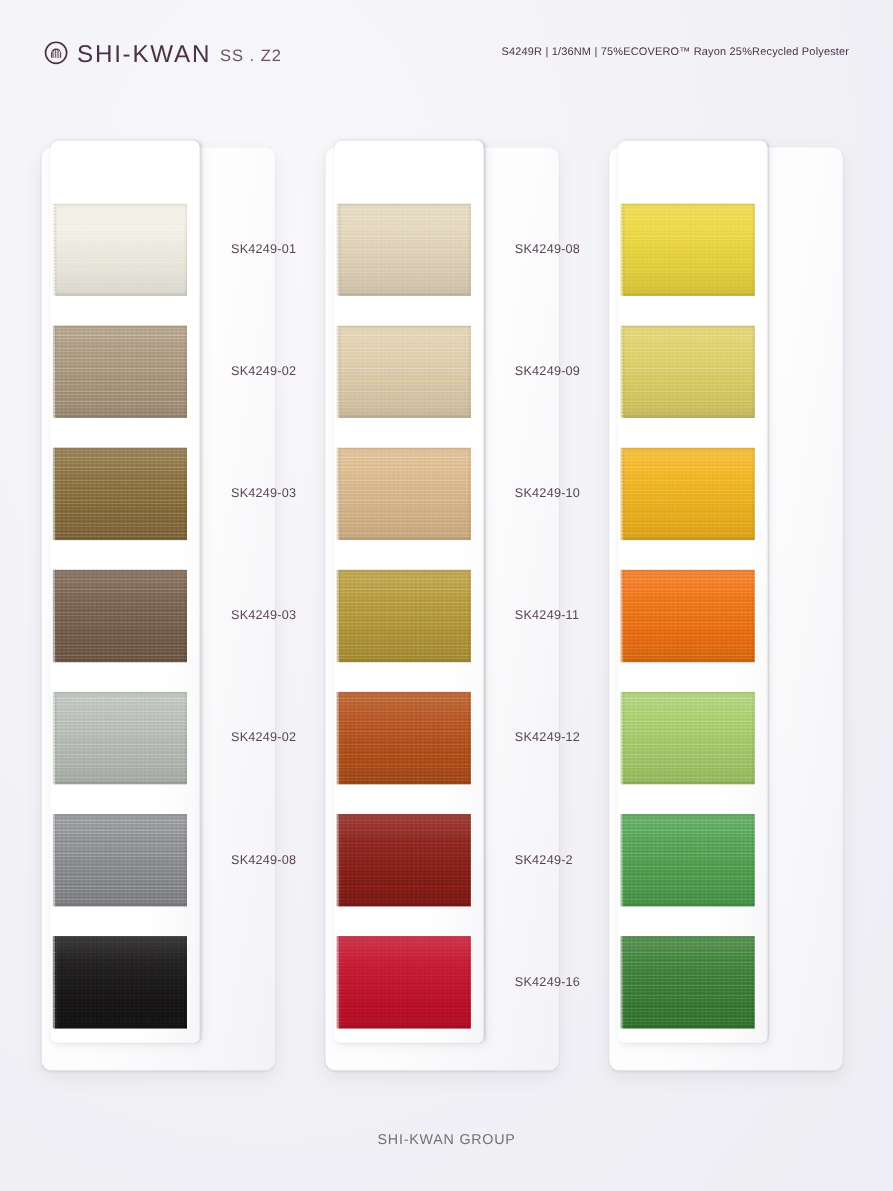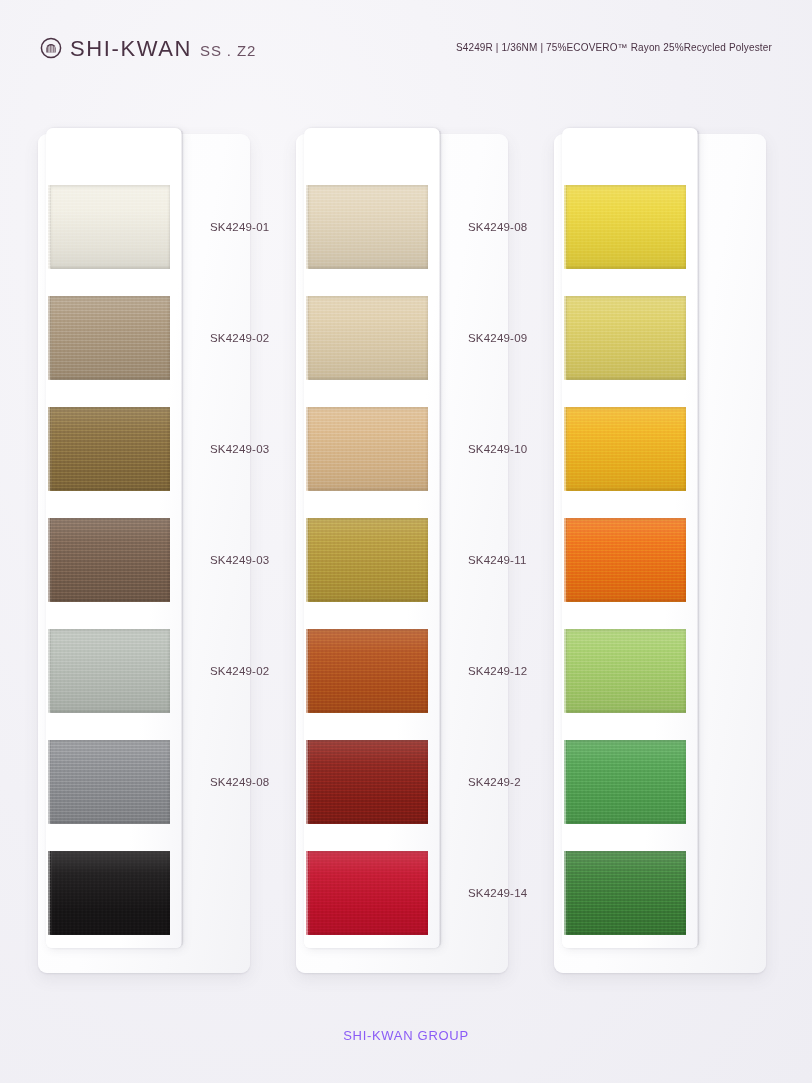--- a/index.html
+++ b/index.html
@@ -215,21 +215,21 @@
   .code:last-child { margin-bottom: 0; }
 
   
   .footer {
     position: absolute;
     left: 0; right: 0;
     bottom: 40px;
     text-align: center;
     font-size: 13px;
     letter-spacing: 0.7px;
-    color: #8b5cf6;
+    color: #737373;
   }
 </style>
 </head>
 <body>
 
 <div class="page-bg"></div>
 
 <div class="header">
 
   <div class="brand">
@@ -288,21 +288,21 @@
         <div class="swatch" style="background-color: rgb(138, 31, 24);"></div>
         <div class="swatch" style="background-color: rgb(195, 18, 43);"></div>
       </div>
       <div class="codes">
         <div class="code">SK4249-08</div>
         <div class="code">SK4249-09</div>
         <div class="code">SK4249-10</div>
         <div class="code">SK4249-11</div>
         <div class="code">SK4249-12</div>
         <div class="code">SK4249-2</div>
-        <div class="code">SK4249-14</div>
+        <div class="code">SK4249-16</div>
       </div>
     </div>
     <div class="rail rail-2">
       <div class="card-back"></div>
       <div class="card-front"></div>
       <div class="swatches">
         <div class="swatch" style="background-color: rgb(236, 215, 64);"></div>
         <div class="swatch" style="background-color: rgb(222, 208, 105);"></div>
         <div class="swatch" style="background-color: rgb(241, 181, 33);"></div>
         <div class="swatch" style="background-color: rgb(239, 116, 21);"></div>

